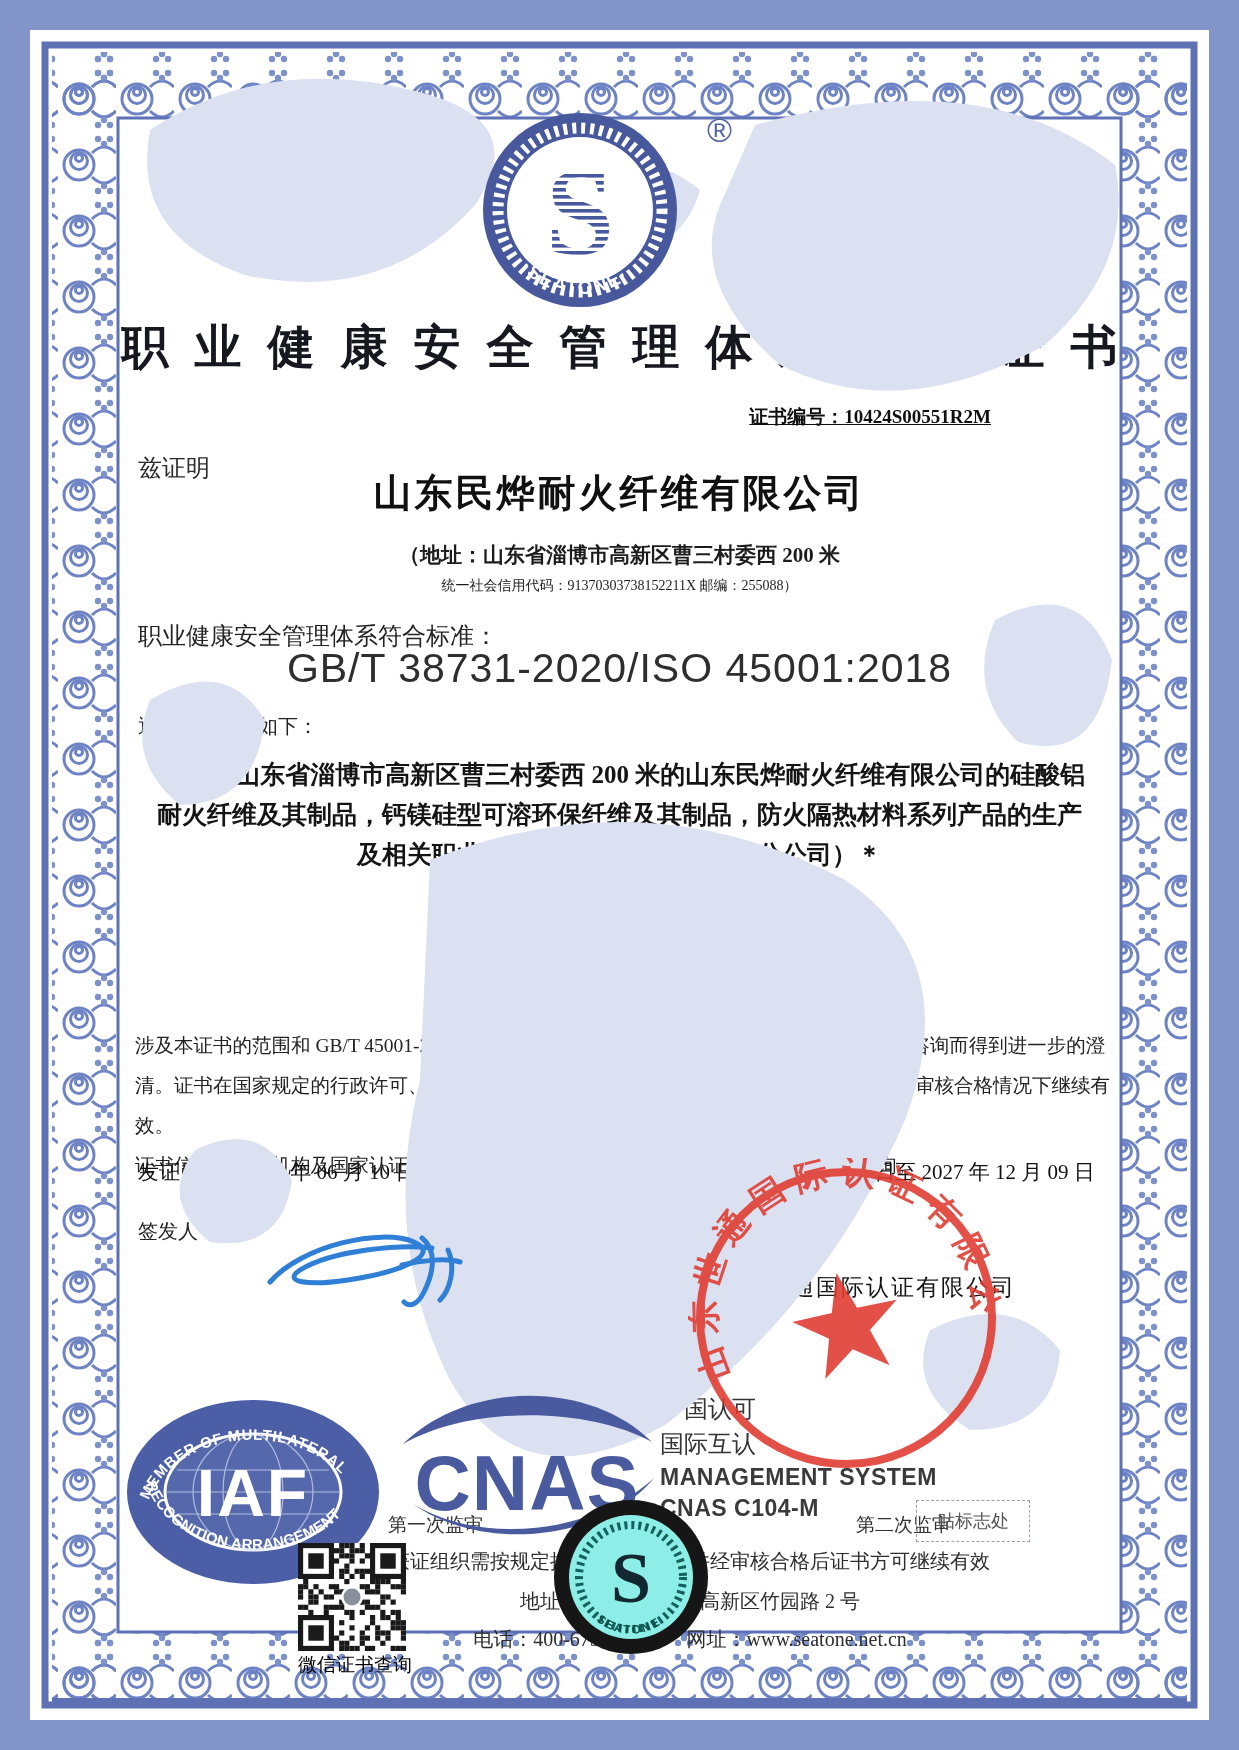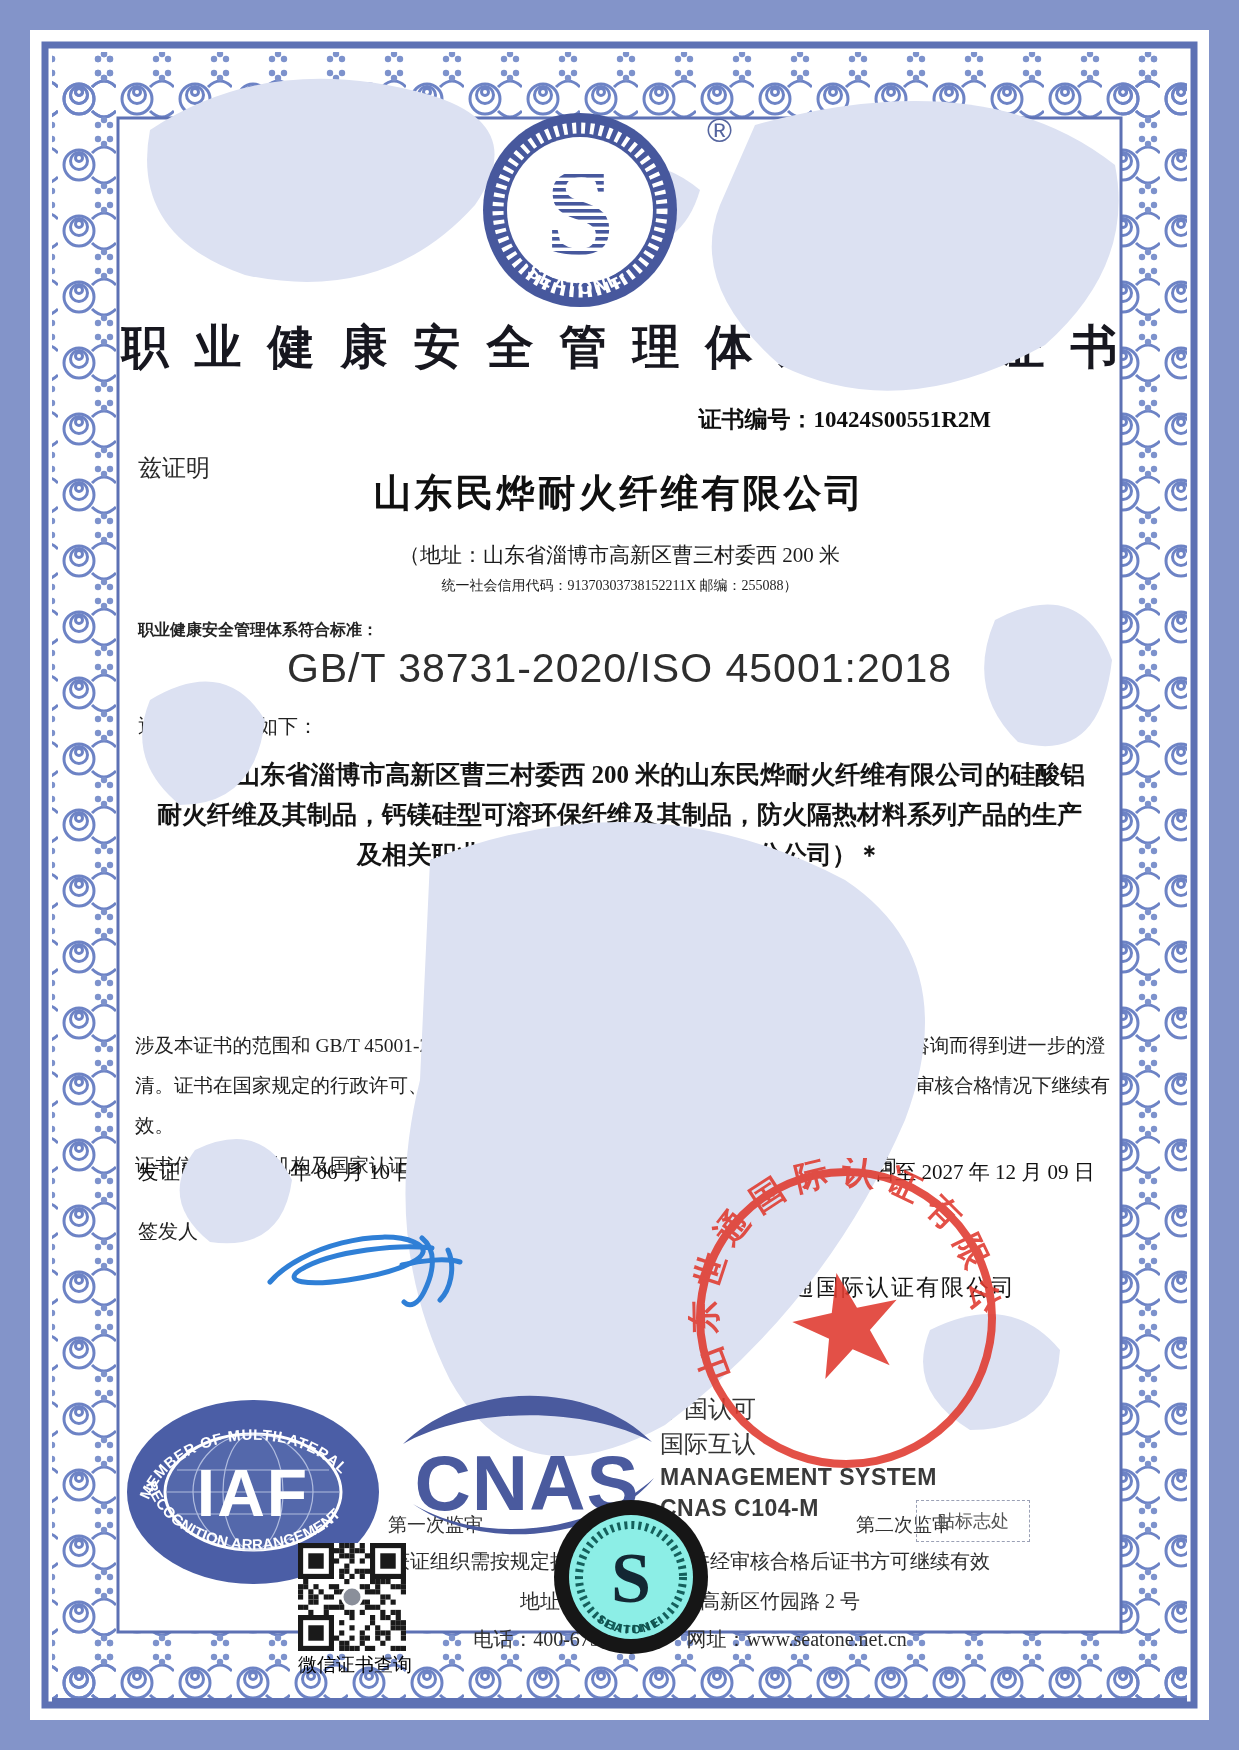--- a/index.html
+++ b/index.html
@@ -2,26 +2,26 @@
 <html><head>
 <meta charset="utf-8">
 <style>
   html,body{margin:0;padding:0;}
   body{width:1239px;height:1750px;background:#8394c9;font-family:"Liberation Serif",serif;}
   .page{position:relative;width:1239px;height:1750px;overflow:hidden;}
   .layer{position:absolute;left:0;top:0;pointer-events:none;}
   .abs{position:absolute;}
   .ctr{left:0;width:100%;text-align:center;}
   .title{top:316px;font-size:47px;font-weight:bold;color:#17171f;letter-spacing:26px;text-indent:26px;}
-  .certno{top:404px;right:248px;font-size:23px;font-weight:bold;color:#0f0f0f;position:absolute;}
+  .certno{top:404px;right:248px;font-size:19px;font-weight:bold;color:#0f0f0f;position:absolute;text-decoration:underline;}
   .certify{left:138px;top:452px;font-size:24px;color:#2a2a2a;}
   .company{top:468px;font-size:38px;font-weight:bold;color:#101010;letter-spacing:3px;}
-  .addr1{top:541px;font-size:21px;font-weight:normal;color:#1c1c1c;}
+  .addr1{top:541px;font-size:21px;font-weight:bold;color:#1c1c1c;}
   .addr2{top:577px;font-size:14px;font-weight:normal;color:#1c1c1c;}
-  .stdlabel{left:138px;top:620px;font-size:16px;color:#232323;font-weight:bold;}
+  .stdlabel{left:138px;top:620px;font-size:24px;color:#232323;}
   .standard{top:645px;font-size:41px;color:#2e2e2e;font-family:"Liberation Sans",sans-serif;letter-spacing:1px;}
   .scopelabel{left:138px;top:713px;font-size:20px;color:#232323;}
   .scope{top:755px;font-size:25px;font-weight:bold;color:#141414;line-height:40px;}
   .notice{left:135px;top:1026px;width:975px;font-size:19.5px;color:#222;line-height:40px;}
   .dates{top:1158px;font-size:21px;color:#101010;}
   .d-issue{left:138px;}
   .d-valid{left:638px;}
   .signer{left:138px;top:1218px;font-size:20px;color:#232323;}
   .issuername{left:716px;top:1272px;font-size:23px;color:#141414;letter-spacing:2px;}
   .cnastext{left:660px;top:1392px;font-size:24px;color:#333;line-height:35px;}

